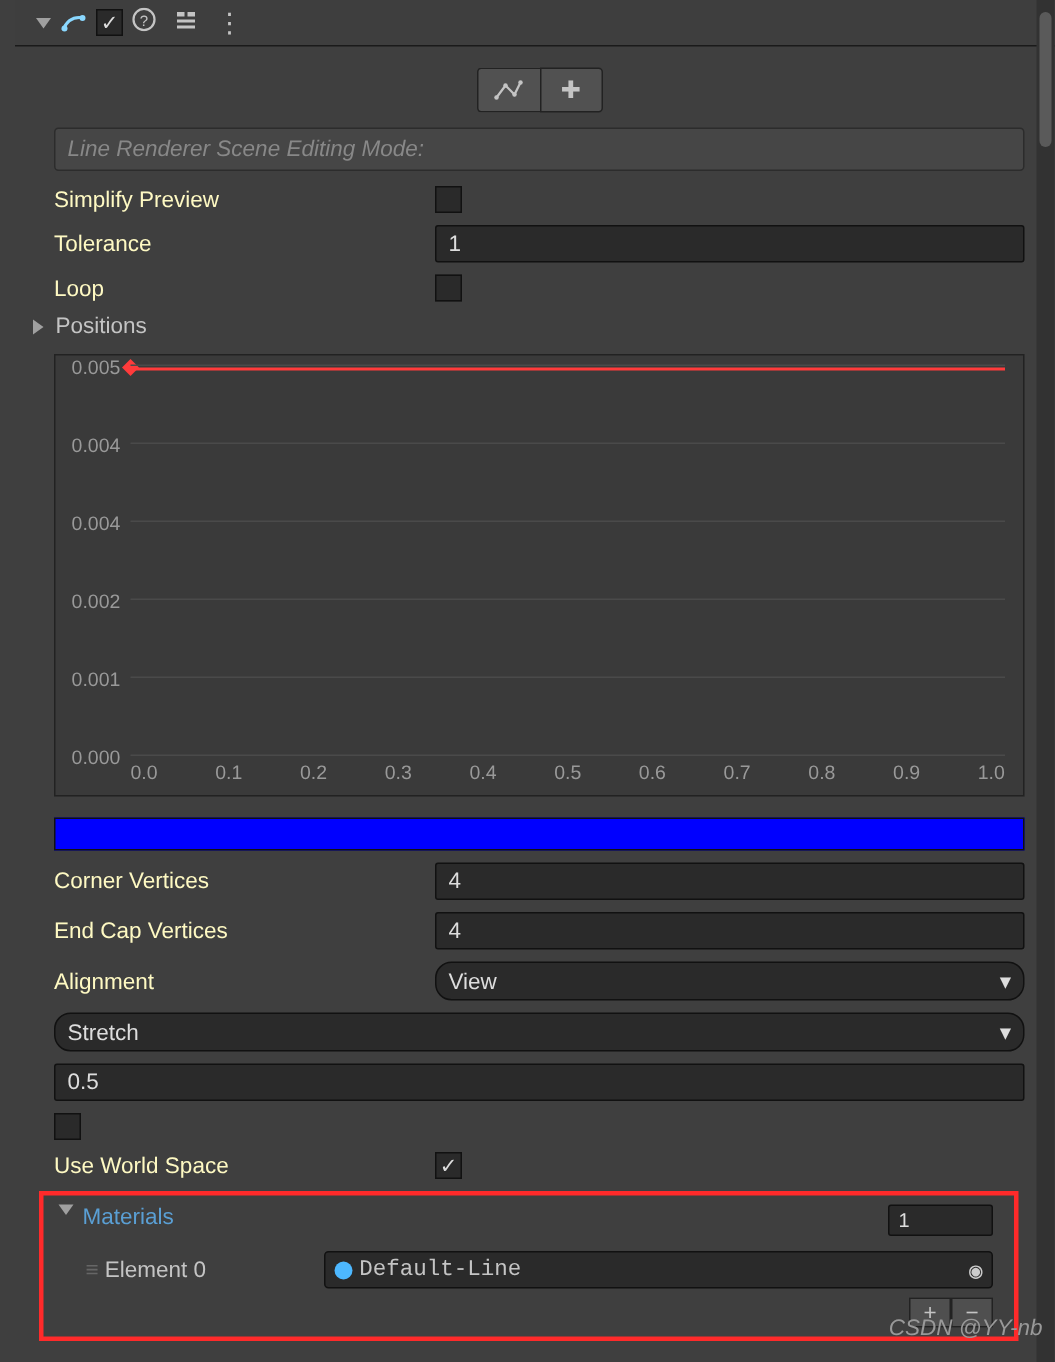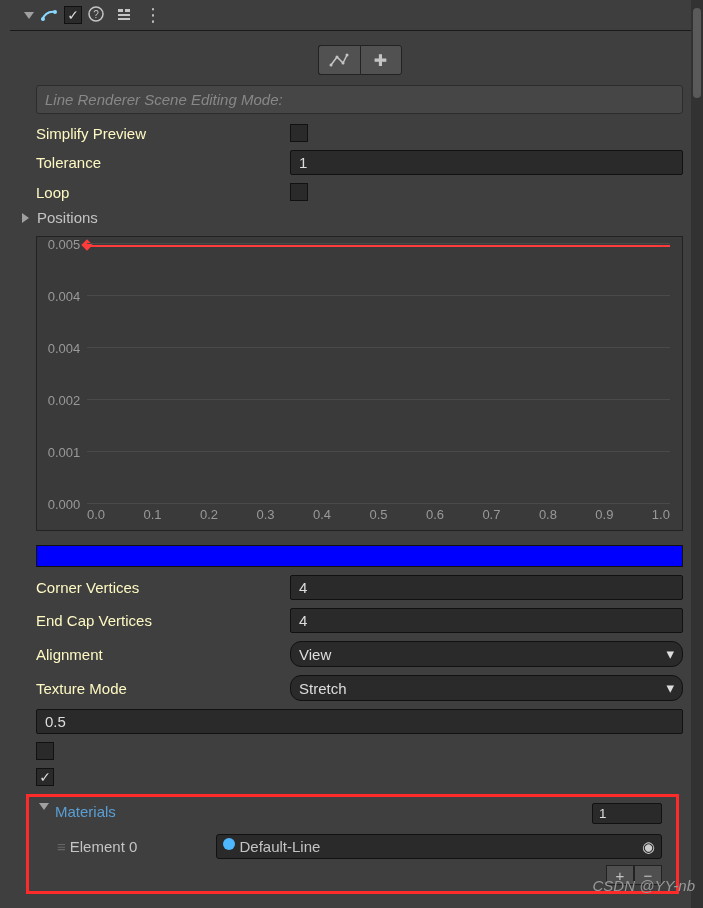--- a/index.html
+++ b/index.html
@@ -102,23 +102,24 @@
     height: 22px;
     background: #0000ff;
     border: 1px solid #111;
     width: 100%;
   }
   .object-field {
     background: #2a2a2a;
     border: 1px solid #111;
     border-radius: 3px;
     padding: 3px 6px;
-    display:flex; align-items:flex-start; gap:4px;
+    display:flex; align-items:center; gap:4px;
     position:relative;
     width:100%;
+    font-family:Liberation Mono, monospace;
   }
   .object-dot { width:12px; height:12px; border-radius:50%; background:#4db8ff;}
   .picker-btn { position:absolute; right:6px; top:3px; color:#ccc; }
   
   .curve-box {
     background: #3a3a3a;
     border: 1px solid #222;
     margin: 6px 0 10px 0;
     padding: 6px 12px 8px 10px;
   }
@@ -266,37 +267,37 @@
     <div class="prop-row">
       <span class="prop-label">Alignment</span>
       <div class="prop-value">
           <div class="dropdown">
             <span>View</span>
             <span>▾</span>
           </div>
         </div>
     </div>
     <div class="prop-row">
-      <span class="prop-label">Texture Mode</span>
       <div class="prop-value">
           <div class="dropdown">
             <span>Stretch</span>
             <span>▾</span>
           </div>
         </div>
     </div>
     <div class="prop-row">
       <div class="prop-value">
           <input class="input" value="0.5" style="">
         </div>
     </div>
     <div class="prop-row">
       <span class="checkbox"></span>
     </div>
     <div class="prop-row">
+      <span class="prop-label">Use World Space</span>
       <span class="checkbox checked"></span>
     </div>
 
     <div class="materials-highlight">
       <div class="mat-header">
         <span class="foldout-arrow"></span>
         <span class="mat-title">Materials</span>
         <input class="size-input" value="1" style="">
       </div>
       <div class="elem-row">

